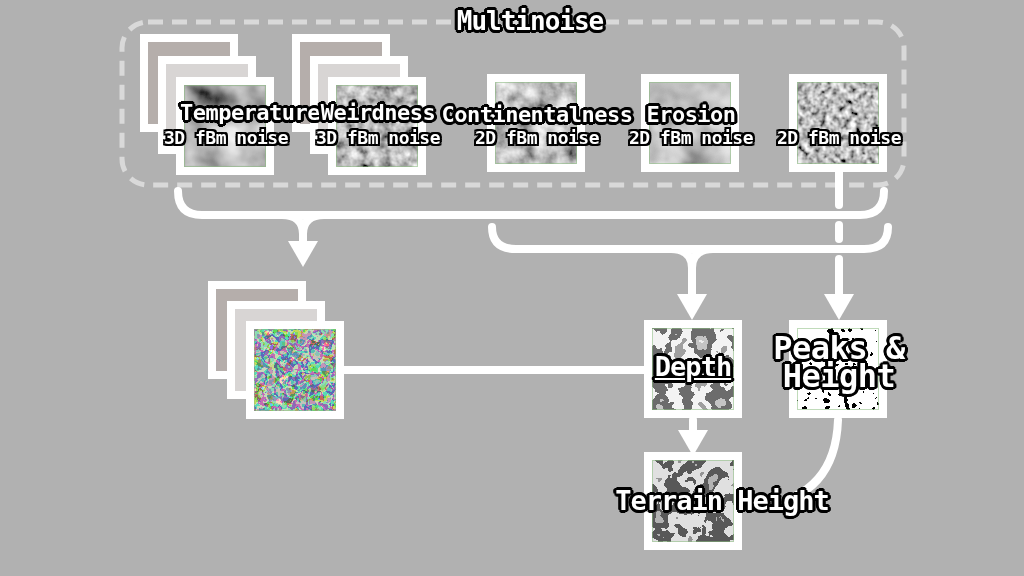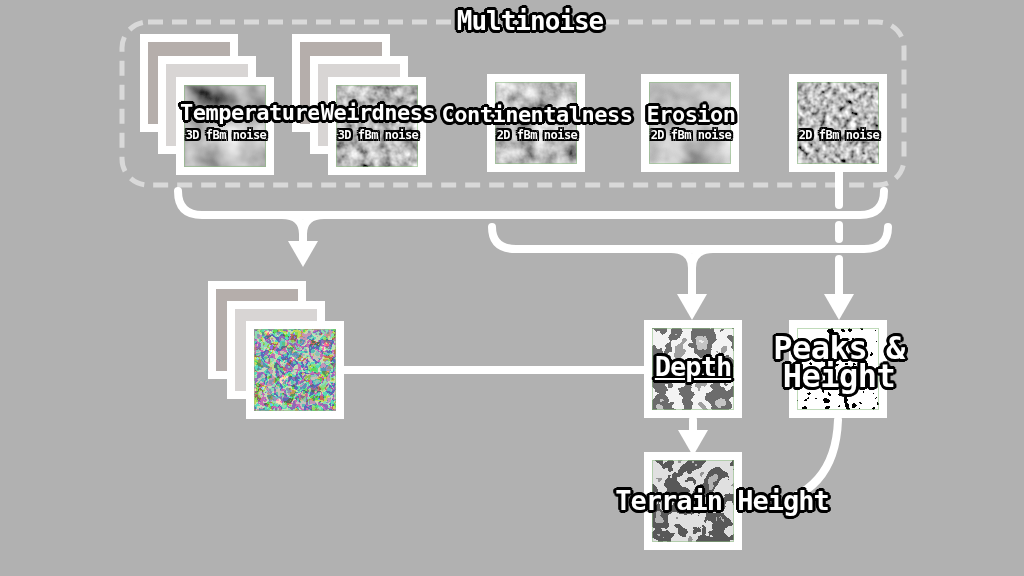--- a/index.html
+++ b/index.html
@@ -30,21 +30,21 @@
       -3px 0 #000, 3px 0 #000, 0 -3px #000, 0 3px #000,
       -2px -2px #000, 2px -2px #000, -2px 2px #000, 2px 2px #000,
       -3px -1px #000, 3px 1px #000, -1px 3px #000, 1px -3px #000;
     letter-spacing:-0.5px;
   }
   .t-title{font-size:26px;letter-spacing:-1px;}
   .t-main{font-size:22px;}
   .t-big{font-size:27px;letter-spacing:-1px;}
   .t-pv{font-size:32px;line-height:28px;}
   .t-sub{
-    font-size:12px;letter-spacing:-0.5px;
+    font-size:18px;letter-spacing:-0.5px;
     text-shadow:
       -2px 0 #000, 2px 0 #000, 0 -2px #000, 0 2px #000,
       -2px -2px #000, 2px -2px #000, -2px 2px #000, 2px 2px #000;
   }
 </style>
 </head>
 <body>
 
 <div class="stage">
 

